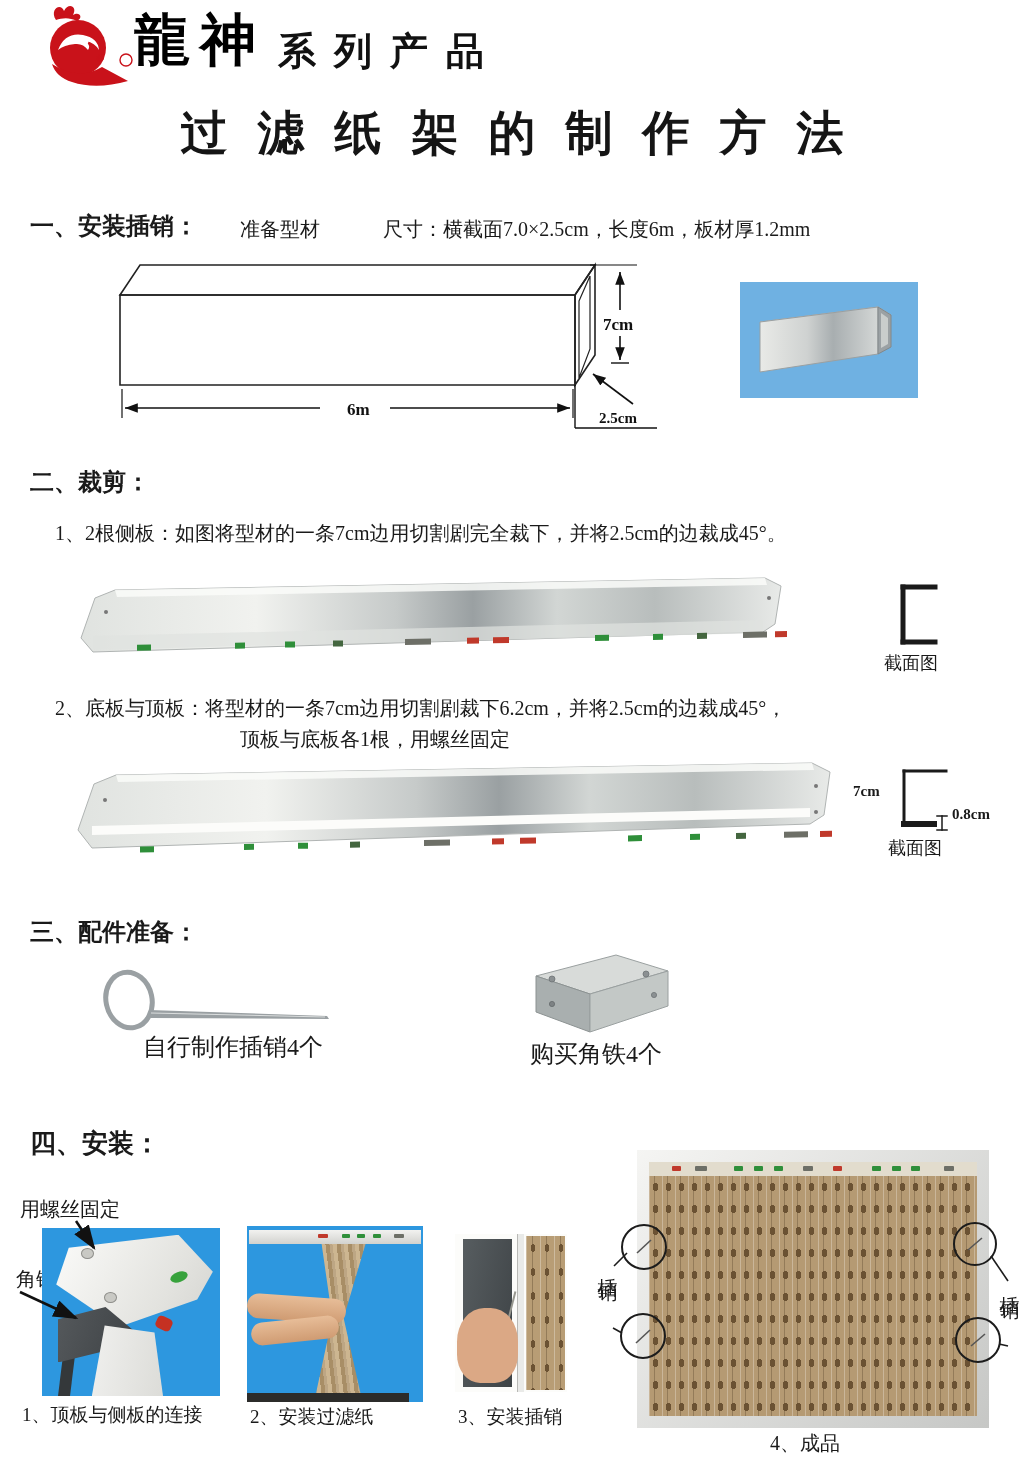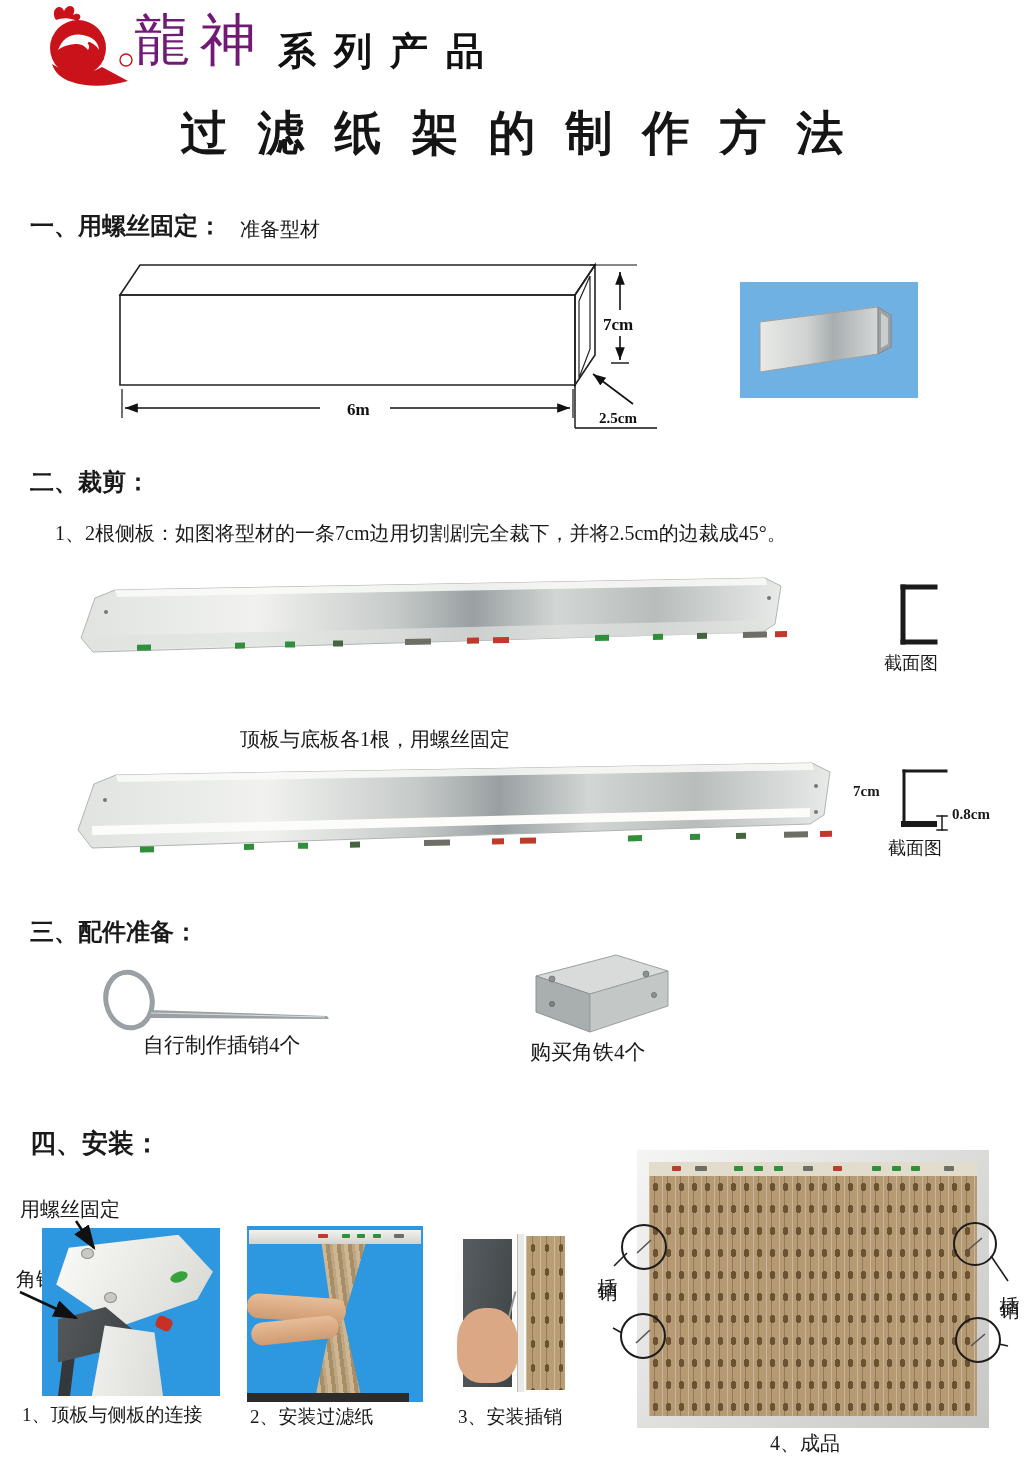--- a/index.html
+++ b/index.html
@@ -1,28 +1,28 @@
 <!DOCTYPE html>
 <html><head>
 <meta charset="utf-8">
 <style>
   html,body{margin:0;padding:0;background:#888;}
   .page{position:relative;width:1024px;height:1459px;background:#ffffff;margin:0 auto;
         font-family:"Liberation Serif","DejaVu Serif",serif;color:#1a1a1a;overflow:hidden;}
   .abs{position:absolute;}
-  .brand-red{font-size:56px;font-weight:normal;color:#701a75;letter-spacing:10px;line-height:1;}
+  .brand-red{font-size:56px;font-weight:bold;color:#000000;letter-spacing:10px;line-height:1;}
   .brand-suffix{font-size:38px;font-weight:bold;color:#111;letter-spacing:18px;line-height:1;}
   .reg{font-size:11px;color:#c9121a;font-weight:bold;}
   .main-title{left:0;right:0;top:102px;text-align:center;font-family:"Liberation Sans","DejaVu Sans",sans-serif;
               font-weight:bold;font-size:47px;letter-spacing:30px;text-indent:30px;color:#151515;}
   .h1{font-size:24px;font-weight:bold;}
   .h1-big{font-size:26px;font-weight:bold;}
   .body-t{font-size:20px;}
   .cap{font-size:19px;}
-  .cap21{font-size:21px;}
+  .cap21{font-size:24px;}
   .small-t{font-size:15px;font-weight:bold;}
   .dim{font:bold 17px "Liberation Serif",serif;fill:#111;}
   .dim-s{font:bold 15px "Liberation Serif",serif;fill:#111;}
   .csx-label{font-size:18px;}
   .note{font-size:20px;}
   .photo-blue1{background:#6fb1e2;}
   .photo-blue4{background:#2d97df;}
   .vlabel{writing-mode:vertical-rl;text-orientation:upright;font-size:20px;letter-spacing:5px;line-height:1;}
   svg{display:block;}
   .overlay{pointer-events:none;left:0;top:0;}
@@ -79,22 +79,23 @@
     <circle cx="60" cy="39" r="2.6" fill="#ffffff"></circle>
     <path d="M26,62 q26,17 50,3 l26,14 q-32,9 -56,1 q-16,-5 -20,-18 Z" fill="#c9121a"></path>
     <circle cx="100" cy="58" r="6" fill="#ffffff" stroke="#c9121a" stroke-width="1.4"></circle>
   </svg>
   <span class="abs reg" style="left:96px;top:52px">®</span>
   <div class="abs brand-red" style="left:134px;top:12px">龍神</div>
   <div class="abs main-title">过滤纸架的制作方法</div>
 
   <div class="abs brand-suffix" style="left:278px;top:32px">系列产品</div>
 
-  <div class="abs h1" style="left:30px;top:210px">一、用螺丝固定：</div>
+  <div class="abs h1" style="left:30px;top:210px">一、安装插销：</div>
   <div class="abs body-t" style="left:240px;top:216px">准备型材</div>
+  <div class="abs body-t" style="left:383px;top:216px">尺寸：横截面7.0×2.5cm，长度6m，板材厚1.2mm</div>
 
   <svg class="abs" style="left:85px;top:252px" width="600" height="185" viewBox="0 0 600 185">
     <defs>
       <marker id="ah" markerWidth="10" markerHeight="10" refX="8" refY="3" orient="auto">
         <path d="M0,0 L8,3 L0,6 Z" fill="#111"></path>
       </marker>
     </defs>
     <g fill="none" stroke="#222" stroke-width="1.6">
       <polygon points="35,43 490,43 490,133 35,133"></polygon>
       <polygon points="35,43 55,13 510,13 490,43"></polygon>
@@ -175,20 +176,21 @@
 
   <svg class="abs" style="left:893px;top:581px" width="46" height="66" viewBox="0 0 46 66">
     <g stroke="#1a1a1a" fill="none" stroke-linecap="square">
       <line x1="10" y1="6" x2="42" y2="6" stroke-width="5"></line>
       <line x1="10" y1="6" x2="10" y2="61" stroke-width="5"></line>
       <line x1="10" y1="61" x2="42" y2="61" stroke-width="5"></line>
     </g>
   </svg>
   <div class="abs csx-label" style="left:884px;top:651px">截面图</div>
 
+  <div class="abs body-t" style="left:55px;top:695px">2、底板与顶板：将型材的一条7cm边用切割剧裁下6.2cm，并将2.5cm的边裁成45°，</div>
   <div class="abs body-t" style="left:240px;top:726px">顶板与底板各1根，用螺丝固定</div>
 
   <svg class="abs" style="left:72px;top:760px" width="772" height="94" viewBox="0 0 772 94">
     <polygon points="6,70 22,24 44,15 740,3 758,12 752,55 738,64 20,88" fill="url(#met2)" stroke="#b0b4b3" stroke-width="1"></polygon>
     <polygon points="44,15 740,3 742,10 46,22" fill="#fafbf9" opacity=".85"></polygon>
     <polygon points="20,66 738,48 738,57 20,75" fill="#fcfcfa"></polygon>
     <circle cx="33" cy="40" r="2" fill="#777"></circle>
       <circle cx="744" cy="26" r="2" fill="#777"></circle>
       <circle cx="744" cy="52" r="2" fill="#777"></circle>
     <g transform="skewY(-1.3)">

